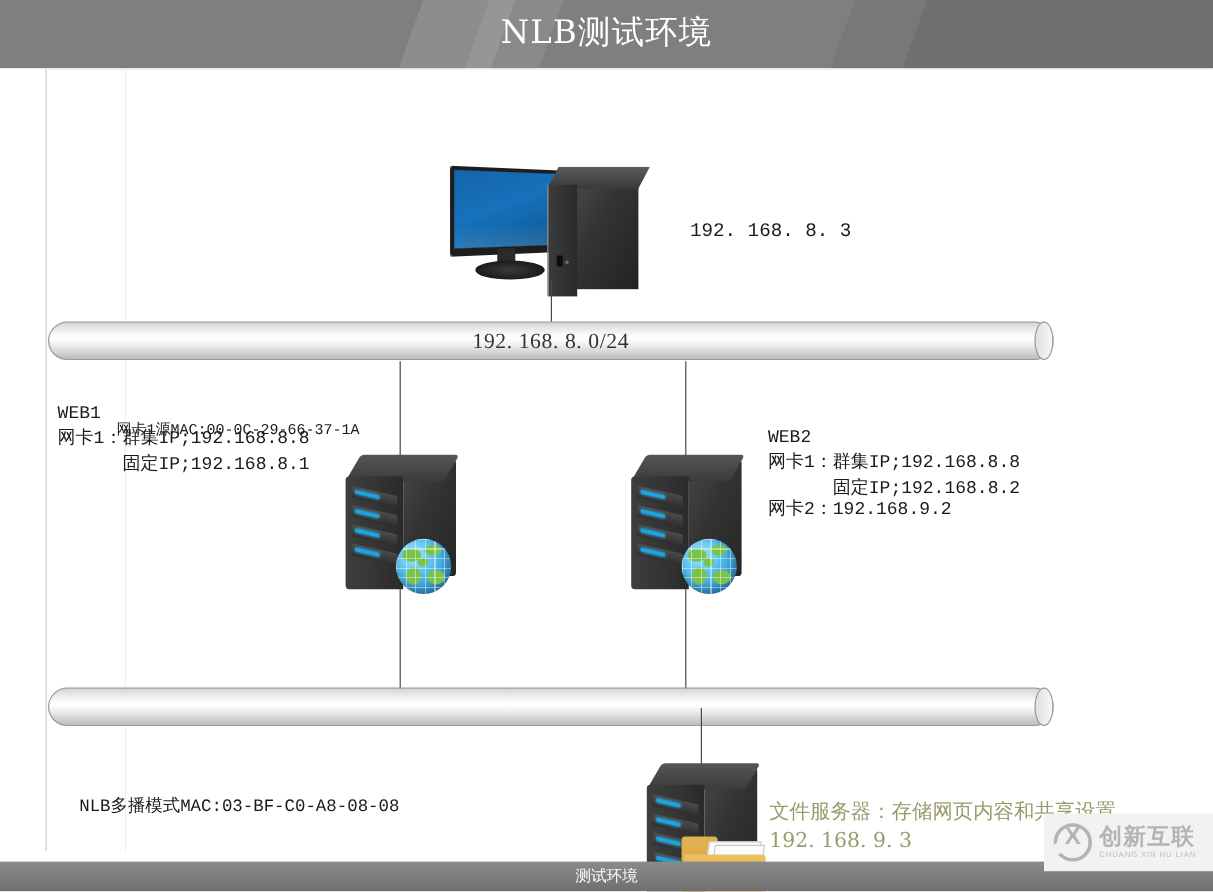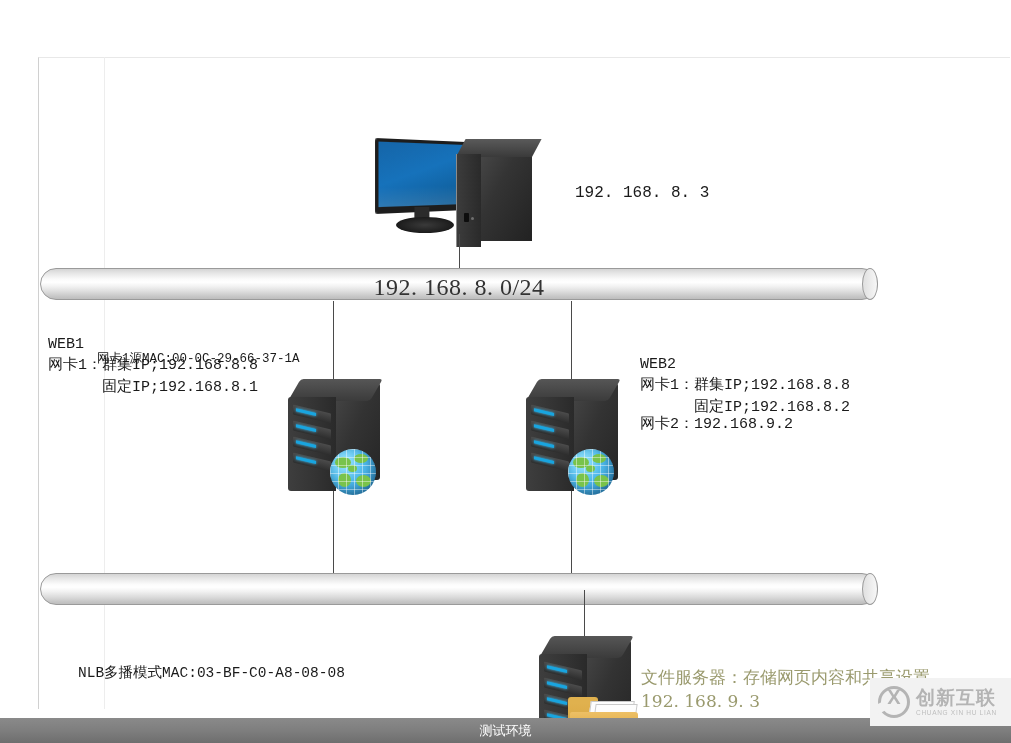--- a/index.html
+++ b/index.html
@@ -101,21 +101,21 @@
     border: 1px solid #9a9a9a;
     border-radius: 50% / 50%;
     background: linear-gradient(to right, #e0e0e0, #f7f7f7);
     box-sizing: border-box;
   }
   .bus-label {
     position: absolute;
     left: 0; top: 5px;
     width: 100%;
     text-align: center;
-    font-size: 24px;
+    font-size: 18px;
     color: #333333;
     letter-spacing: 0.5px;
     font-family: "Liberation Serif", serif;
   }
 
   
   .vline {
     position: absolute;
     width: 1px;
     background: #4a4a4a;
@@ -372,20 +372,28 @@
     text-align: center;
     line-height: 25px;
     font-family: "DejaVu Sans", sans-serif;
   }
 </style>
 </head>
 <body>
 
 <div id="page">
 
+  <div id="header">
+    <div class="hdr-stripe hdr-s1"></div>
+    <div class="hdr-stripe hdr-s2"></div>
+    <div class="hdr-stripe hdr-s3"></div>
+    <div class="hdr-stripe hdr-s5"></div>
+    <div class="hdr-stripe hdr-s4"></div>
+    <div id="header-title">NLB测试环境</div>
+  </div>
 
   <div id="board">
     <div id="board-frame"></div>
     <div class="faint-vline" style="left:104px;"></div>
 
     <div id="pc">
       <div class="mon-body">
         <div class="mon-screen"></div>
       </div>
       <div class="mon-neck"></div>
@@ -499,21 +507,21 @@
         </div>
       <div class="folder" style="left:35px; top:65px;">
         <div class="fld-tab"></div>
         <div class="fld-back"></div>
         <div class="fld-paper fld-p1"></div>
         <div class="fld-paper fld-p2"></div>
         <div class="fld-front"></div>
       </div>
     </div>
 
-    <div class="txt txt-nlb" style="left:78px; top:606px;">NLB多播模式MAC:03-BF-C0-A8-08-08</div>
+    <div class="txt txt-nlb" style="left:66px; top:606px;">NLB多播模式MAC:03-BF-C0-A8-08-08</div>
 
     <div class="txt-green" style="left:641px; top:608px;">文件服务器：存储网页内容和共享设置</div>
     <div class="txt-green" style="left:641px; top:632px;">192. 168. 9. 3</div>
   </div>
 
   <div id="footer">测试环境</div>
 
   <div id="watermark">
     <div id="wm-logo"></div>
     <div id="wm-text">

